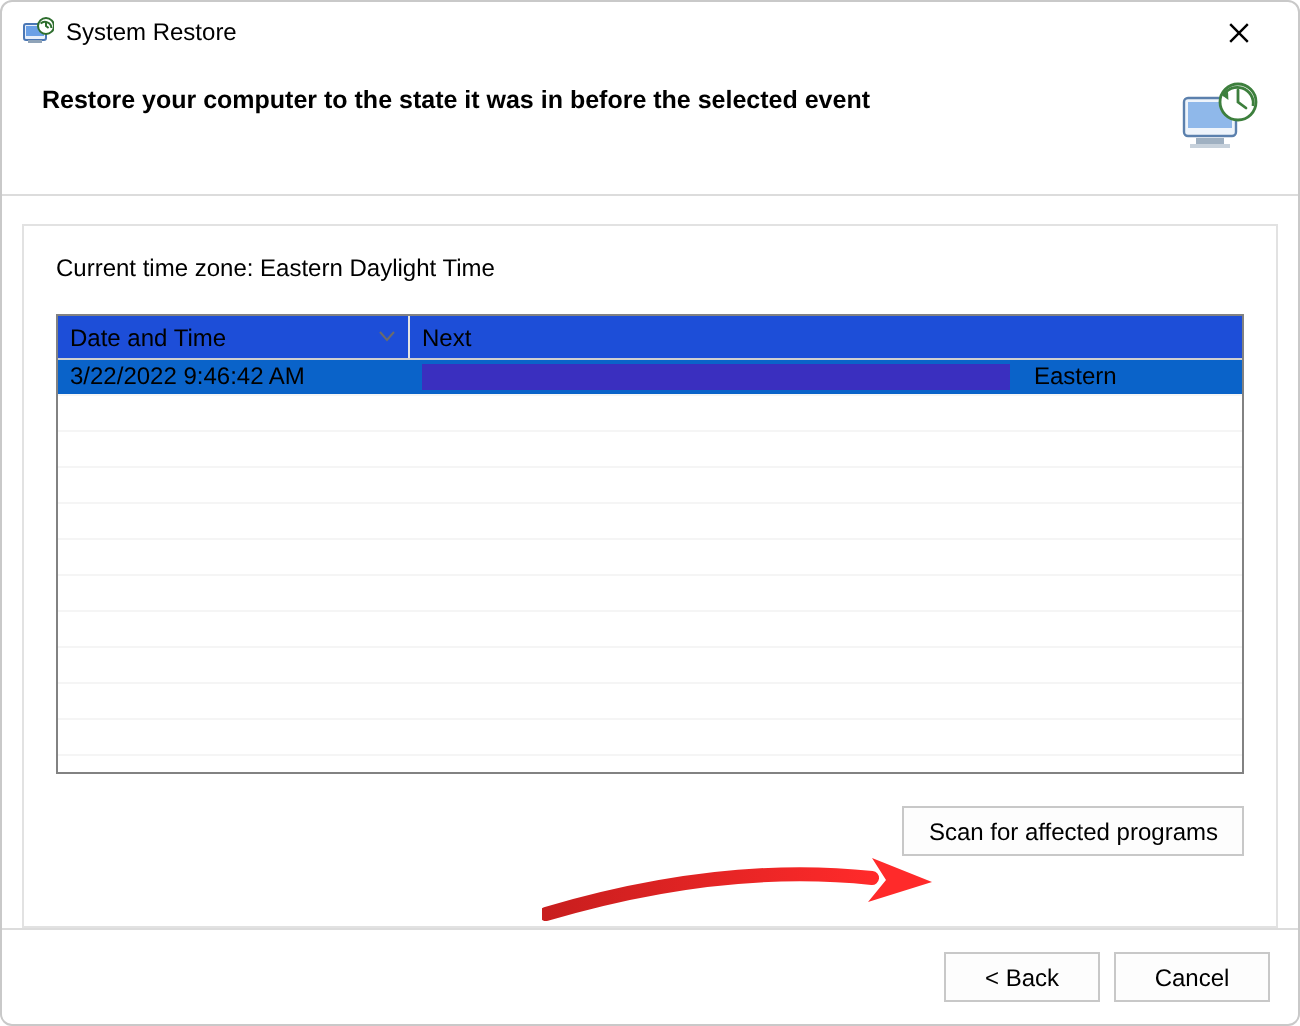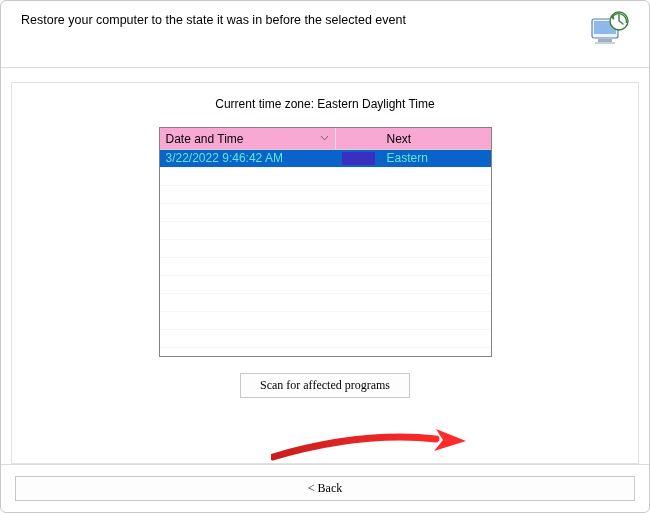--- a/index.html
+++ b/index.html
@@ -44,60 +44,58 @@
   .titlebar .close svg { width: 11px; height: 11px; }
   
   .header {
     padding: 8px 20px 18px 20px;
     display: flex;
     align-items: flex-start;
     border-bottom: 1px solid #dcdcdc;
   }
   .header .heading {
     font-size: 12.5px;
-    font-weight: 400;
+    font-weight: 700;
     flex: 1;
     padding-top: 4px;
   }
   .header .big-icon {
     width: 40px; height: 40px;
     margin-left: 10px;
   }
   
   .body-panel {
     margin: 14px 10px 0 10px;
     border: 1px solid #e2e2e2;
     padding: 14px 16px 16px 16px;
     position: relative;
     flex: 1;
     display: flex;
     flex-direction: column;
     min-height: 0;
-    align-items: center;
   }
   .tz-line {
     font-size: 12px;
     margin-bottom: 16px;
   }
   
   .table {
     border: 1px solid #828282;
     background: #fff;
     height: 230px;
     overflow: hidden;
     display: flex;
     flex-direction: column;
   }
   .thead {
     display: flex;
     height: 22px;
-    background: #f9a8d4;
+    background: #1d4ed8;
     border-bottom: 1px solid #d0d0d0;
     font-size: 12px;
-    gap: 45px;
   }
   .th {
     padding: 2px 6px;
     border-right: 1px solid #e3e3e3;
     display: flex; align-items: center;
     position: relative;
   }
   .th:last-child { border-right: none; }
   .th .sort {
     position: absolute;
@@ -117,37 +115,37 @@
     position: relative;
   }
   .trow {
     display: flex;
     height: 17px;
     font-size: 12px;
     line-height: 17px;
   }
   .trow.sel {
     background: #0a63c9;
-    color: #5eead4;
+    color: #000000;
   }
   .td { padding: 0 6px; overflow: hidden; white-space: nowrap; display:flex; align-items:center;}
   .redact {
     background: #3a2fbf;
     height: 13px;
     width: 100%;
     display: block;
   }
   
   .scan-row {
     display: flex;
     justify-content: flex-end;
     margin-top: 16px;
   }
   .btn {
-    font-family: Liberation Serif, serif;
+    font-family: Liberation Sans, sans-serif;
     font-size: 12px;
     background: #fdfdfd;
     border: 1px solid #c8c8c8;
     padding: 4px 12px;
     min-width: 78px;
     height: 25px;
     cursor: default;
   }
   .scan-btn { min-width: 170px; }
   
@@ -157,31 +155,48 @@
     top: 426px;
     pointer-events: none;
   }
   
   .footer {
     border-top: 1px solid #dcdcdc;
     padding: 11px 14px;
     display: flex;
     justify-content: flex-end;
     gap: 7px;
-    flex-direction: column;
   }
   .btn.primary {
     border: 1.5px solid #0067c0;
   }
 </style>
 </head>
 <body>
 
 <div class="window">
 
+  <div class="titlebar">
+    <span class="app-icon">
+      <svg viewBox="0 0 16 16">
+        <rect x="1" y="4" width="11" height="8" rx="1" fill="#e7effa" stroke="#4a77b5" stroke-width="1"></rect>
+        <rect x="2" y="5" width="9" height="5" fill="#6aa0e6"></rect>
+        <rect x="3" y="12" width="7" height="1.5" fill="#8fa3b8"></rect>
+        <circle cx="12" cy="5" r="4" fill="#fff" stroke="#2e6e2e" stroke-width="1"></circle>
+        <path d="M12 3 v2 l1.3 1" stroke="#2e6e2e" stroke-width="1" fill="none"></path>
+        <path d="M9.3 3.8 A3.2 3.2 0 0 1 14.7 6" stroke="#2e6e2e" stroke-width="1" fill="none"></path>
+      </svg>
+    </span>
+    <span class="title">System Restore</span>
+    <div class="close">
+      <svg viewBox="0 0 10 10">
+          <path d="M1 1 L9 9 M9 1 L1 9" stroke="#000" stroke-width="1.1"></path>
+        </svg>
+    </div>
+  </div>
 
   <div class="header">
     <div class="heading">Restore your computer to the state it was in before the selected event</div>
     <span class="big-icon">
       <svg viewBox="0 0 40 40">
         <rect x="3" y="10" width="26" height="19" rx="2" fill="#eef4fb" stroke="#5b80ad" stroke-width="1.2"></rect>
         <rect x="5" y="12" width="22" height="13" fill="#8fb8ea"></rect>
         <rect x="9" y="30" width="14" height="3" fill="#9fb0c1"></rect>
         <rect x="6" y="33" width="20" height="2" fill="#c7d1db"></rect>
         <circle cx="30" cy="12" r="9" fill="#ffffff" stroke="#3d7f3d" stroke-width="1.4"></circle>
@@ -220,20 +235,21 @@
       </div>
     </div>
 
     <div class="scan-row">
       <button class="btn scan-btn">Scan for affected programs</button>
     </div>
   </div>
 
   <div class="footer">
     <button class="btn">&lt; Back</button>
+    <button class="btn">Cancel</button>
   </div>
 
   <svg class="arrow" width="200" height="40">
     <defs>
       <linearGradient id="ag" x1="0" y1="0" x2="1" y2="0">
         <stop offset="0" stop-color="#c81e1e"></stop>
         <stop offset="1" stop-color="#ff2a2a"></stop>
       </linearGradient>
     </defs>
     <path d="M2 30 Q90 4 165 12" stroke="url(#ag)" stroke-width="7" fill="none" stroke-linecap="round"></path>

